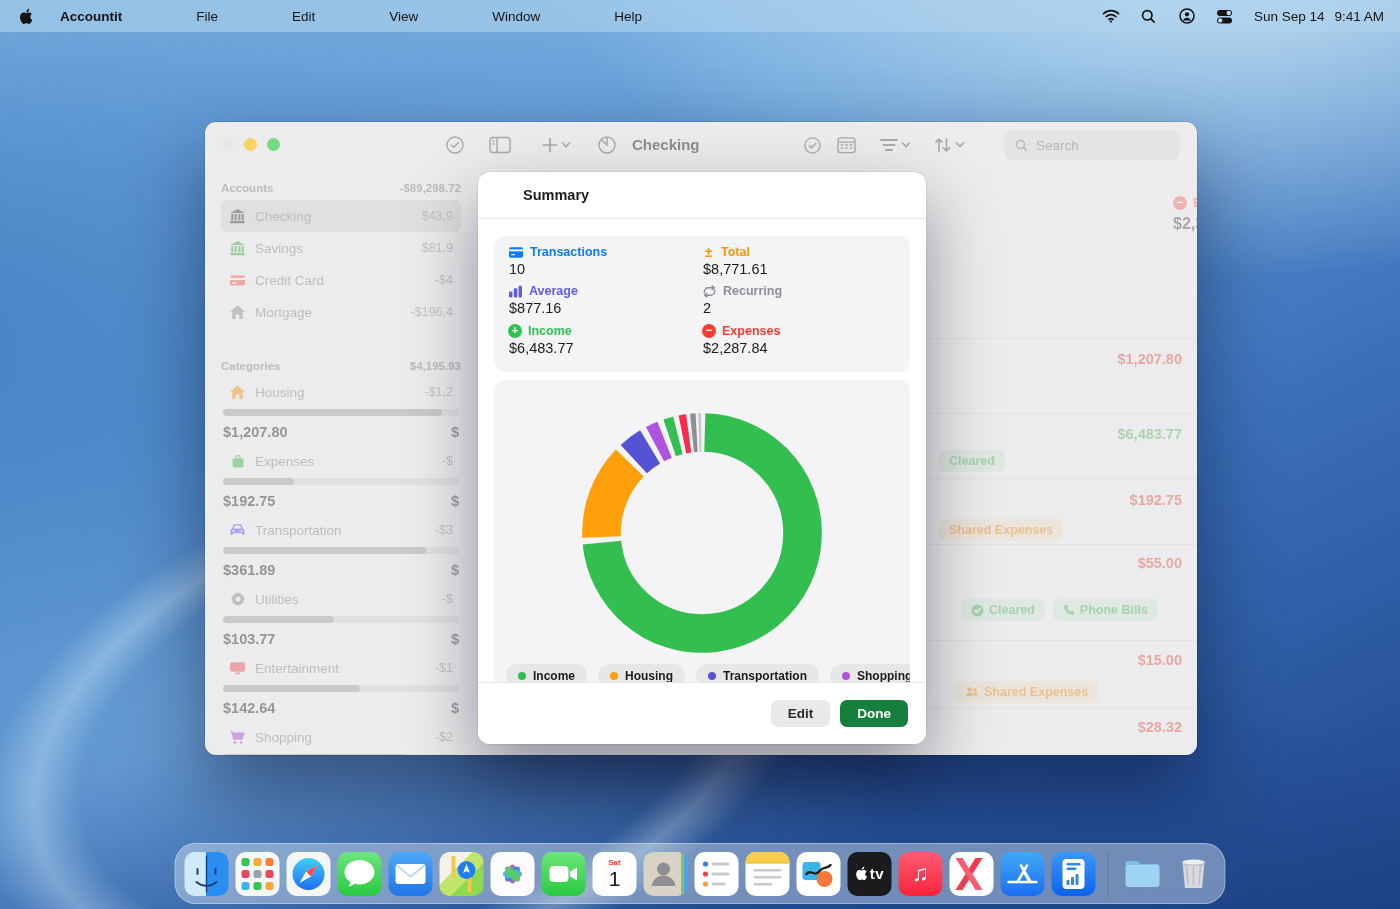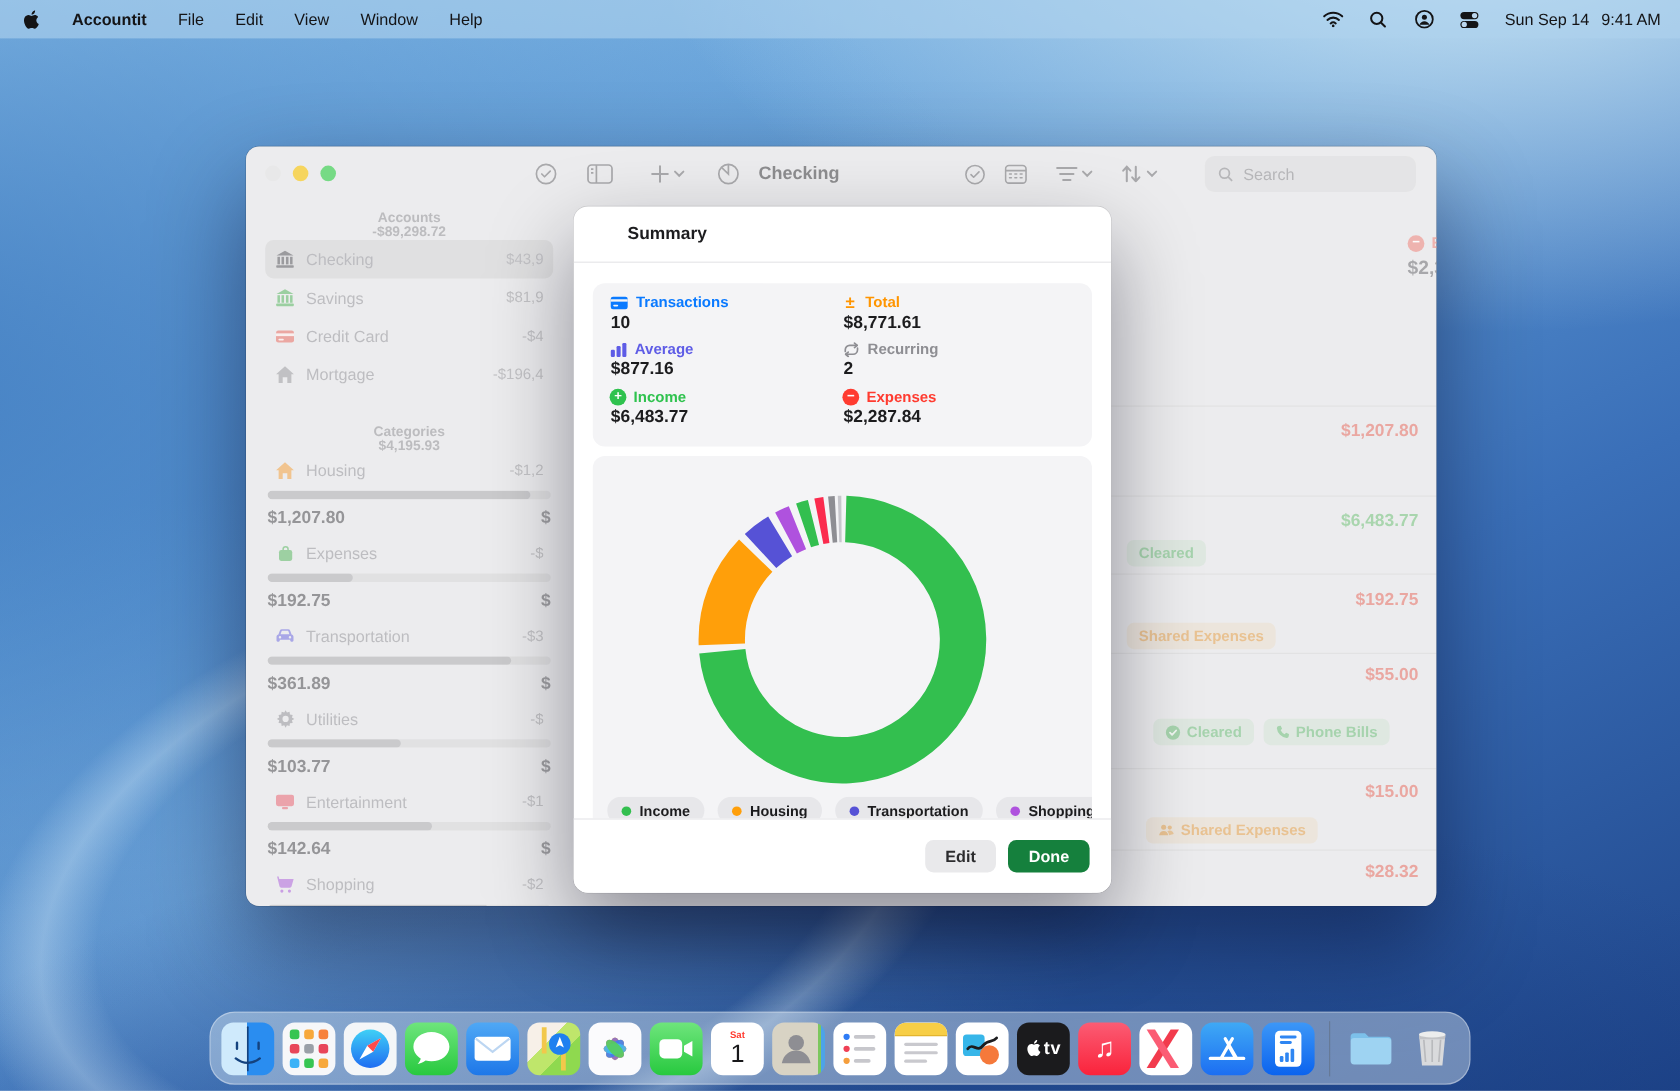--- a/index.html
+++ b/index.html
@@ -15,21 +15,21 @@
   }
   .swirl { position:absolute; left:-200px; top:380px; width:1200px; height:700px; border-radius:50%;
     background:radial-gradient(closest-side, rgba(255,255,255,0) 55%, rgba(220,240,252,.35) 63%, rgba(255,255,255,0) 72%);
     transform:rotate(-18deg); pointer-events:none; }
 
   
   .menubar { position:absolute; top:0; left:0; right:0; height:32px; background:rgba(175,210,238,.62);
     display:flex; align-items:center; padding:0 16px; color:#141416; font-size:13.5px; }
   .menubar .left { display:flex; align-items:center; gap:26px; }
   .menubar .appname { font-weight:700; }
-  .menubar .mitem { font-weight:500; }
+  .menubar .mitem { font-weight:500;margin-left:48px; }
   .menubar .right { margin-left:auto; display:flex; align-items:center; gap:20px; }
   .menubar .clock { display:flex; gap:10px; font-weight:500; }
   .sicon { display:inline-flex; align-items:center; justify-content:center; width:18px; height:18px; }
   .sicon svg { display:block; }
 
   
   .window { position:absolute; left:205px; top:122px; width:992px; height:633px; background:#e6e6e8;
     border-radius:11px; box-shadow:0 35px 80px rgba(0,0,30,.45), 0 0 0 .5px rgba(0,0,0,.2); overflow:hidden; }
   .win-dim { position:absolute; inset:0; background:rgba(246,246,248,.38); z-index:40; pointer-events:none; }
 
@@ -39,21 +39,21 @@
   .tl.c2 { left:39px; background:#f6c000; }
   .tl.c3 { left:62px; background:#28c840; }
   .tbicon { position:absolute; top:13px; height:20px; display:flex; align-items:center; gap:2px; color:#79797e; }
   .wintitle { position:absolute; top:14px; left:427px; font-size:15px; font-weight:700; color:#4c4c50; }
   .searchbox { position:absolute; top:8px; right:17px; width:176px; height:30px; background:rgba(0,0,0,.055);
     border-radius:8px; display:flex; align-items:center; gap:6px; padding:0 9px; color:#8e8e93; font-size:13.5px; }
 
   
   .sidebar { position:absolute; left:0; top:46px; width:270px; bottom:0; padding:8px 14px 0 16px; }
   .shead { display:flex; justify-content:space-between; align-items:center; height:24px;
-    font-size:11.5px; font-weight:700; color:#98989d;flex-direction:column; }
+    font-size:11.5px; font-weight:700; color:#98989d; }
   .srow { position:relative; display:flex; align-items:center; height:32px; gap:9px; padding:0 8px;
     border-radius:7px; font-size:13.5px; color:#9a9aa0; }
   .srow.sel { background:rgba(0,0,0,.085); }
   .srow .amt { margin-left:auto; font-size:12.5px; color:#a3a3a8; white-space:nowrap; overflow:hidden; }
   .srow .nm { white-space:nowrap; }
   .icn { display:inline-flex; width:17px; height:17px; align-items:center; justify-content:center; flex:none; }
   .icn svg { display:block; }
   .catblock { margin-bottom:4px; }
   .pbar { height:7px; border-radius:4px; background:rgba(0,0,0,.075); margin:3px 2px 5px 2px; overflow:hidden; }
   .pfill { height:100%; border-radius:4px; background:#aeaeb2; }
@@ -80,21 +80,21 @@
 
   
   .modal { position:absolute; left:478px; top:172px; width:448px; height:572px; background:#fff;
     border-radius:12px; box-shadow:0 30px 70px rgba(0,0,20,.4), 0 0 0 .5px rgba(0,0,0,.12); z-index:60; overflow:hidden; }
   .mhead { height:47px; border-bottom:1px solid #e7e7e9; display:flex; align-items:center; padding-left:45px;
     font-size:14.5px; font-weight:700; color:#1d1d1f; }
   .statcard { position:absolute; left:16px; right:16px; top:64px; height:136px; background:#f4f4f6; border-radius:10px;
     display:grid; grid-template-columns:1fr 1fr; grid-template-rows:1fr 1fr 1fr; padding:9px 14px; }
   .stat { display:flex; flex-direction:column; gap:2px; }
   .stat .slabel { display:flex; align-items:center; gap:6px; font-size:12.5px; font-weight:700; }
-  .stat .svalue { font-size:14.5px; font-weight:700; color:#1c1c1e; padding-left:1px; }
+  .stat .svalue { font-size:14.5px; font-weight:400; color:#1c1c1e; padding-left:1px; }
   .chartcard { position:absolute; left:16px; right:16px; top:208px; height:420px; background:#f4f4f6;
     border-radius:10px; overflow:hidden; }
   .donutwrap { position:absolute; left:50%; top:8px; transform:translateX(-50%); width:290px; height:290px; }
   .legend { position:absolute; left:12px; right:0; top:284px; display:flex; gap:11px; overflow:hidden; }
   .lpill { flex:none; display:inline-flex; align-items:center; gap:7px; height:23px; padding:0 12px;
     border-radius:12px; background:#e7e7ea; font-size:12px; font-weight:600; color:#1c1c1e; }
   .ldot { width:8px; height:8px; border-radius:50%; }
   .mfoot { position:absolute; left:0; right:0; bottom:0; height:62px; background:#fff; border-top:1px solid #e7e7e9;
     display:flex; align-items:center; justify-content:flex-end; gap:10px; padding:0 18px; z-index:5; }
   .btn { height:27px; padding:0 17px; border:none; border-radius:7px; font-size:13.5px; font-weight:600;

